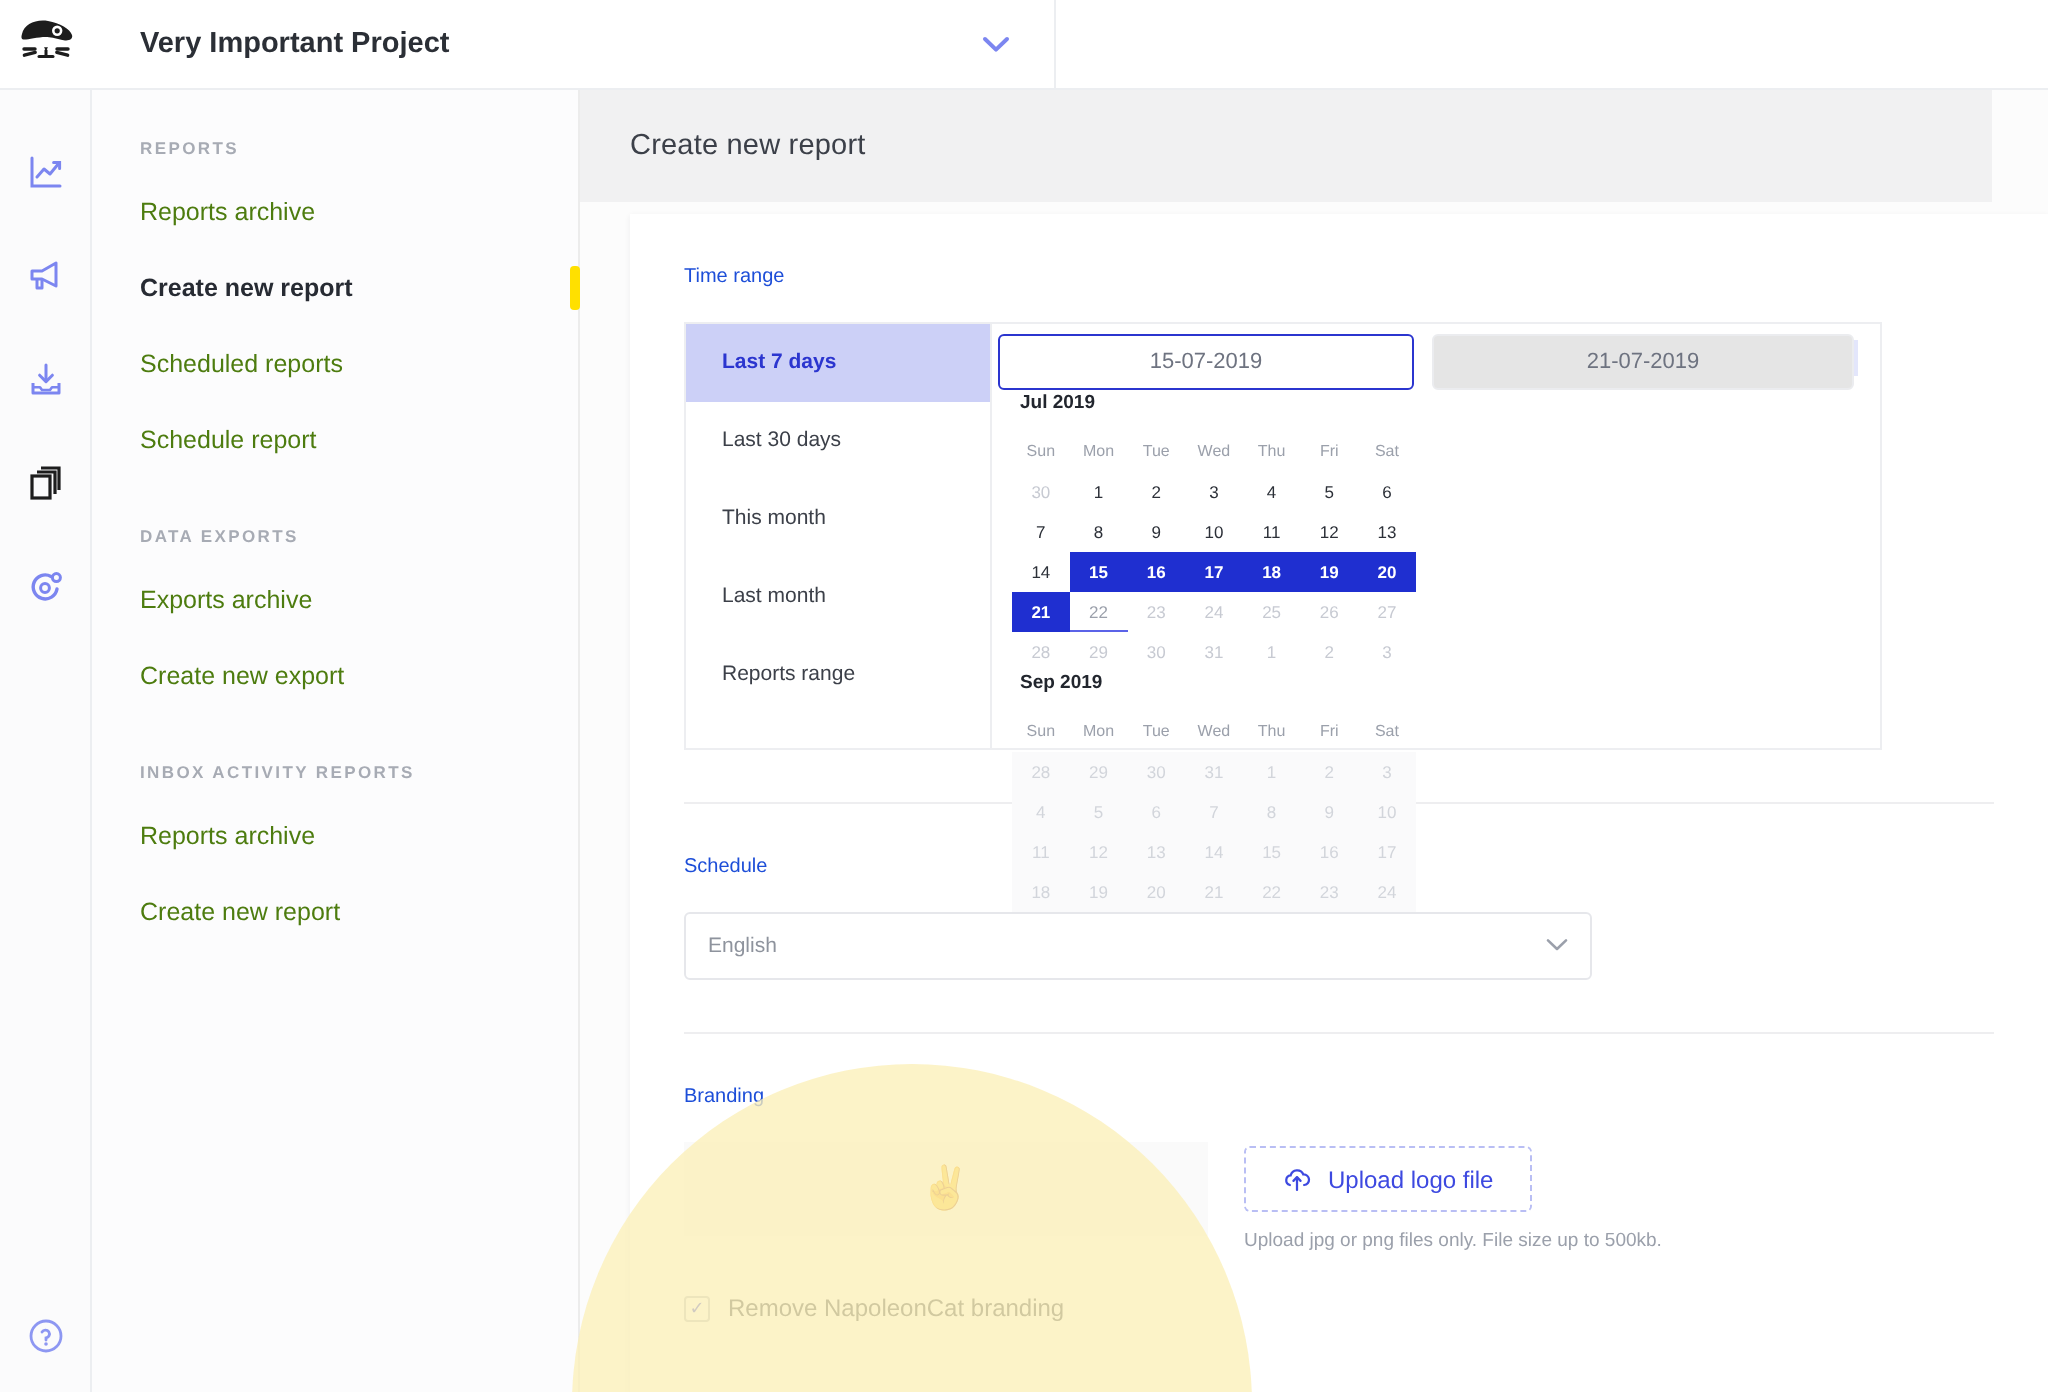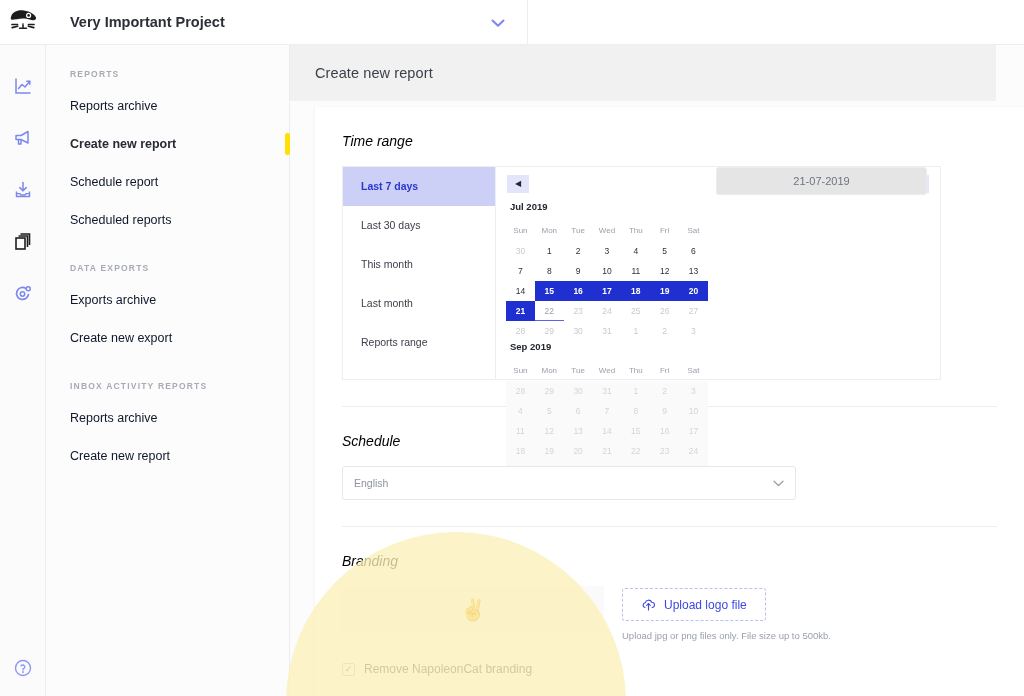--- a/index.html
+++ b/index.html
@@ -52,21 +52,21 @@
   .nav {
     position: absolute; left: 46px; top: 45px; width: 244px; height: 651px;
     background: #fcfcfd; border-right: 1px solid #ececec;
     padding: 24px 0 0 0;
   }
   .nav-group-title {
     font-size: 8.5px; letter-spacing: 1.2px; font-weight: 700; color: #a7abb4;
     text-transform: uppercase; padding: 0 24px; margin-bottom: 14px;
   }
   .nav-item {
-    position: relative; font-size: 12.5px; color: #0f172a; line-height: 15px;
+    position: relative; font-size: 12.5px; color: #4d7c0f; line-height: 15px;
     padding: 6px 24px; margin-bottom: 11px; cursor: pointer; white-space: nowrap;
   }
   .nav-item.active { color: #272b33; font-weight: 700; }
   .nav-item.active .marker {
     position: absolute; right: -1px; top: 2px; width: 5px; height: 22px;
     background: #ffe000; border-radius: 2px;
   }
   .nav-gap { height: 18px; }
 
   
@@ -79,21 +79,21 @@
   .page-title {
     position: absolute; left: 25px; top: 20px;
     font-size: 14.5px; color: #3c4049; letter-spacing: .1px;
   }
 
   .card {
     position: absolute; left: 25px; top: 62px; width: 709px; min-height: 589px;
     background: #ffffff; box-shadow: 0 1px 3px rgba(40,45,60,.07);
   }
   .section { padding: 26px 27px 0 27px; }
-  .sec-label { font-size: 14px; color: #000000; margin-bottom: 17px; font-style: italic; }
+  .sec-label { font-size: 10px; color: #1d4ed8; margin-bottom: 17px; }
 
   
   .tr-wrap {
     display: flex; border: 1px solid #edeef1; background: #fff;
     width: 599px; height: 214px;
   }
   .presets { width: 153px; border-right: 1px solid #edeef1; padding-top: 0; background: #fff; }
   .preset {
     font-size: 10.5px; color: #3c4049; padding: 13px 18px; cursor: pointer; line-height: 13px;
   }
@@ -244,22 +244,22 @@
     </span>
   </div>
   <div class="header-strip"></div>
 
   <div class="nav">
 
     <div>
       <div class="nav-group-title">REPORTS</div>
       <div class="nav-item"><span>Reports archive</span></div>
       <div class="nav-item active"><span>Create new report</span><span class="marker"></span></div>
+      <div class="nav-item"><span>Scheduled reports</span></div>
       <div class="nav-item"><span>Schedule report</span></div>
-      <div class="nav-item"><span>Scheduled reports</span></div>
     </div>
 
     <div class="nav-gap"></div>
 
     <div>
       <div class="nav-group-title">DATA EXPORTS</div>
       <div class="nav-item"><span>Exports archive</span></div>
       <div class="nav-item"><span>Create new export</span></div>
     </div>
 
@@ -456,18 +456,21 @@
         </div>
         <div class="check-row">
           <span class="cbox">✓</span>
           <span class="check-label">Remove NapoleonCat branding</span>
         </div>
       </div>
     </div>
 
   </div>
 
+  <div style="position:absolute;left:499px;top:167px;width:208px;height:28px;border:1.5px solid #2b35cf;border-radius:3px;background:#fff;display:flex;align-items:center;justify-content:center;">
+    <span style="font-size:11px;color:#6e7380;">15-07-2019</span>
+  </div>
   <div style="position:absolute;left:716px;top:167px;width:211px;height:28px;border:1px solid #ebecef;border-radius:3px;background:#e5e5e5;display:flex;align-items:center;justify-content:center;">
     <span style="font-size:11px;color:#6e7380;">21-07-2019</span>
   </div>
 
   <div class="spotlight"></div>
 </div>
 
 </body></html>

